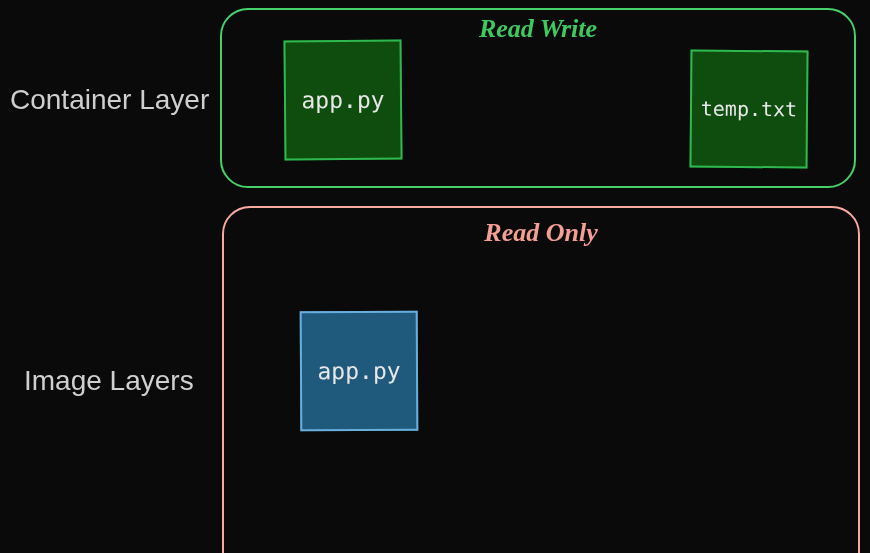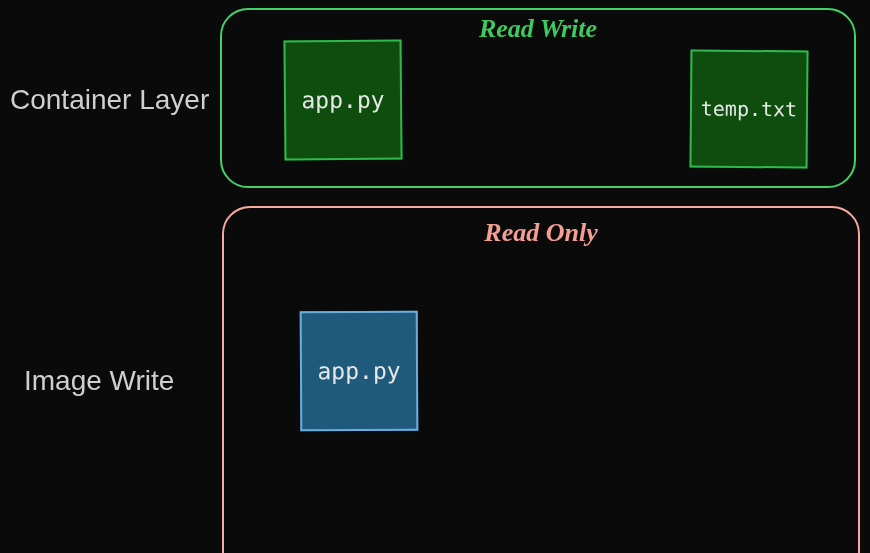--- a/index.html
+++ b/index.html
@@ -46,21 +46,21 @@
     }
     .blue-box {
       background: #1f5a7d;
       border: 2px solid #6aaede;
     }
   </style>
 </head>
 <body>
 
 <div class="label" style="top:84px;left:10px;">Container Layer</div>
-<div class="label" style="top:365px;left:24px;">Image Write</div>
+<div class="label" style="top:365px;left:24px;">Image Layers</div>
 
 <div class="panel" style="top:8px;left:220px;width:636px;height:180px;border-color:#45d06a;">
   <div class="panel-title" style="top:4px;color:#3fc95f;">Read Write</div>
 
   <div class="file-box green-box" style="top:30px;left:62px;width:118px;height:120px;font-size:23px;transform:rotate(-0.5deg);">
     <span>app.py</span>
   </div>
 
   <div class="file-box green-box" style="top:40px;left:468px;width:118px;height:118px;font-size:20px;transform:rotate(0.5deg);">
     <span>temp.txt</span>

